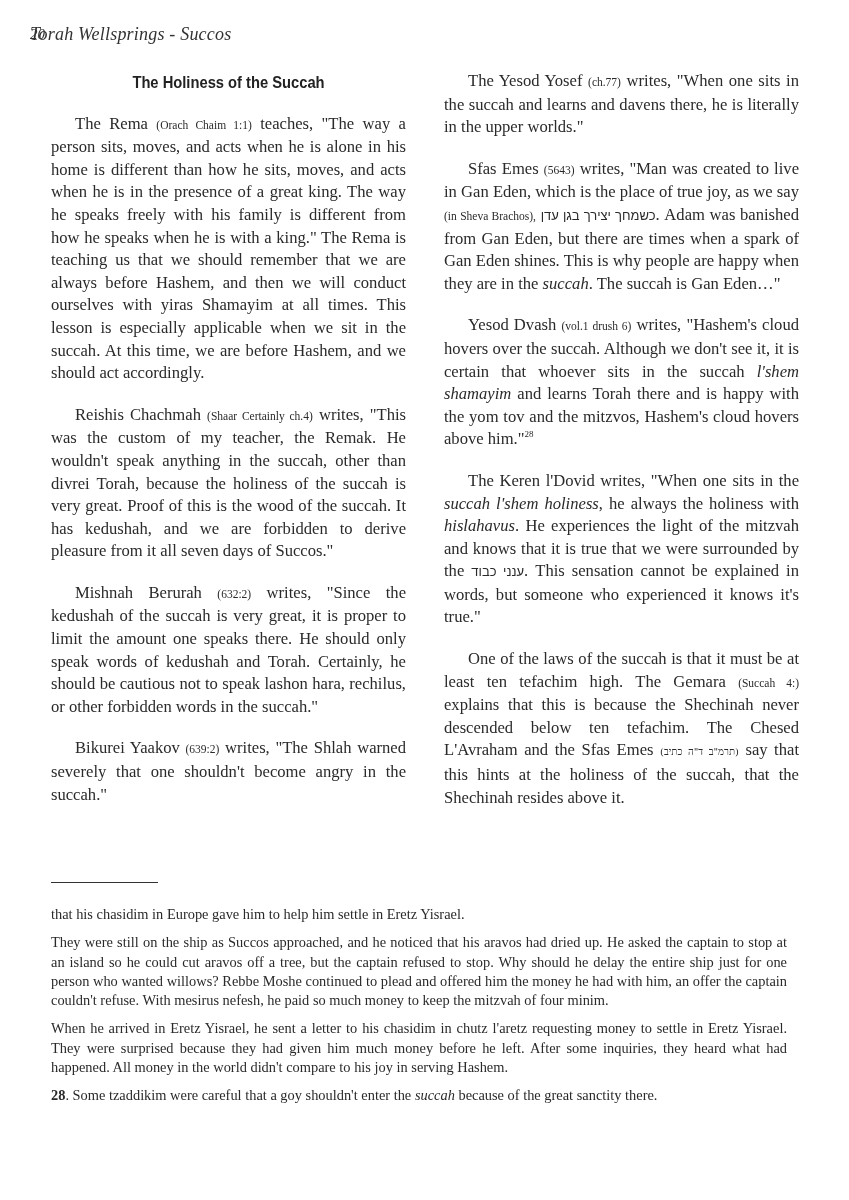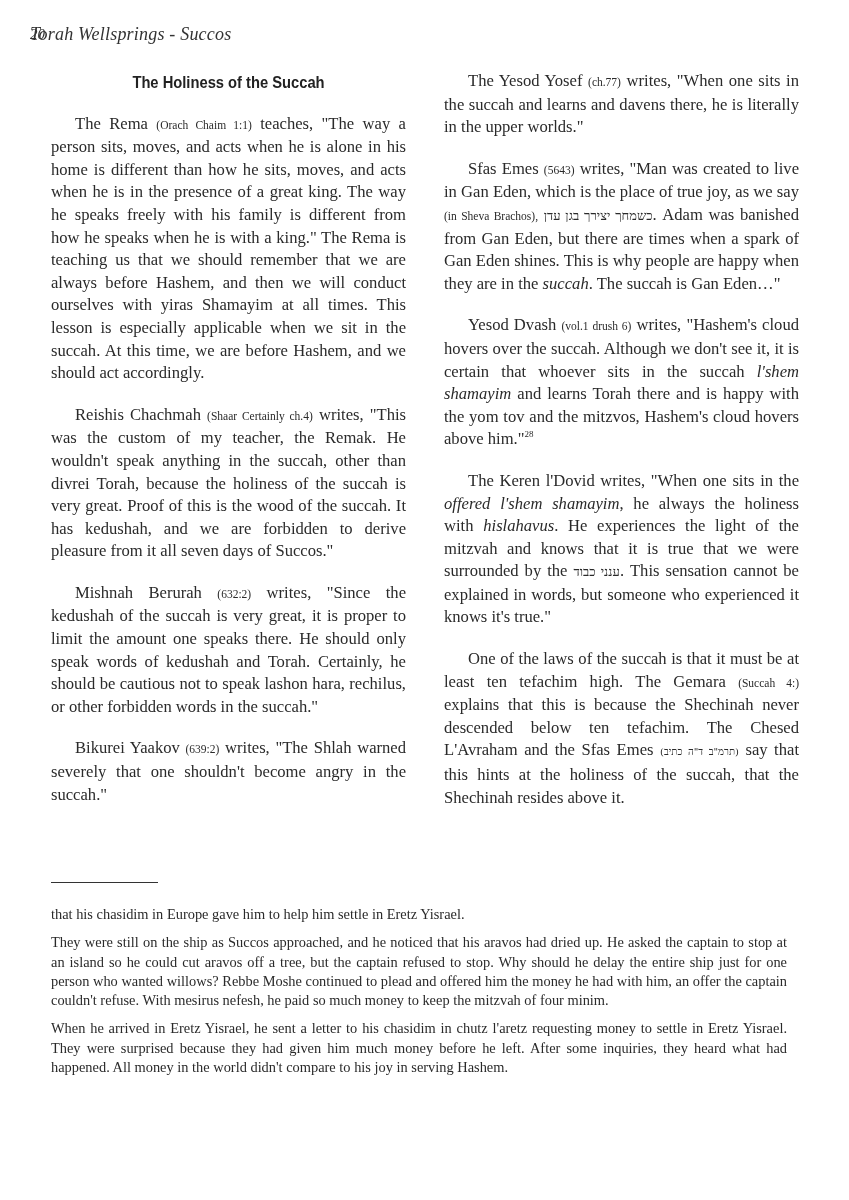--- a/index.html
+++ b/index.html
@@ -25,21 +25,21 @@
   }
   .col.left { left: 51px; }
   .col.right { left: 444px; }
   .section-title {
     font-family: "Liberation Sans", "DejaVu Sans", sans-serif;
     font-weight: bold; font-size: 16px; text-align: center;
     margin: 2px 0 18px 0; color: #222; transform: scaleX(0.92);
   }
   p.para { margin: 0 0 19px 0; text-indent: 24px; }
   .src { font-size: 11.5px; }
-  .heb { font-family: Liberation Serif, serif; font-size: 13px; }
+  .heb { font-family: Liberation Sans, sans-serif; font-size: 13px; }
   .heb-small { font-family: "DejaVu Serif", serif; font-size: 10px; }
   sup.fn { font-size: 9px; vertical-align: super; line-height: 0; }
   em { font-style: italic; }
   .rule {
     position: absolute; left: 51px; top: 882px; width: 107px; height: 0;
     border-top: 1.5px solid #333;
   }
   .footnotes {
     position: absolute; left: 51px; top: 905px; width: 747px;
     font-size: 14.4px; line-height: 19.3px; text-align: justify; color: #2a2a2a;
@@ -102,33 +102,38 @@
   <p class="para">
     <span>Yesod Dvash</span>
     <span class="src">(vol.1 drush 6)</span>
     <span>writes, "Hashem's cloud hovers over the succah. Although we don't see it, it is certain that whoever sits in the succah</span>
     <em>l'shem shamayim</em>
     <span>and learns Torah there and is happy with the yom tov and the mitzvos, Hashem's cloud hovers above him."</span><sup class="fn">28</sup>
   </p>
 
   <p class="para">
     <span>The Keren l'Dovid writes, "When one sits in the</span>
-    <em>offered l'shem shamayim</em><span>, he always the holiness with</span>
+    <em>succah l'shem holiness</em><span>, he always the holiness with</span>
     <em>hislahavus</em><span>. He experiences the light of the mitzvah and knows that it is true that we were surrounded by the</span>
     <span class="heb" dir="rtl">ענני כבוד</span><span>. This sensation cannot be explained in words, but someone who experienced it knows it's true."</span>
   </p>
 
   <p class="para">
     <span>One of the laws of the succah is that it must be at least ten tefachim high. The Gemara</span>
     <span class="src">(Succah 4:)</span>
     <span>explains that this is because the Shechinah never descended below ten tefachim. The Chesed L'Avraham and the Sfas Emes</span>
     <span class="heb-small" dir="rtl">(תרמ"ב ד"ה כתיב)</span>
     <span>say that this hints at the holiness of the succah, that the Shechinah resides above it.</span>
   </p>
 </div>
 
 <div class="rule"></div>
 
 <div class="footnotes">
   <p>that his chasidim in Europe gave him to help him settle in Eretz Yisrael.</p>
   <p>They were still on the ship as Succos approached, and he noticed that his aravos had dried up. He asked the captain to stop at an island so he could cut aravos off a tree, but the captain refused to stop. Why should he delay the entire ship just for one person who wanted willows? Rebbe Moshe continued to plead and offered him the money he had with him, an offer the captain couldn't refuse. With mesirus nefesh, he paid so much money to keep the mitzvah of four minim.</p>
   <p>When he arrived in Eretz Yisrael, he sent a letter to his chasidim in chutz l'aretz requesting money to settle in Eretz Yisrael. They were surprised because they had given him much money before he left. After some inquiries, they heard what had happened. All money in the world didn't compare to his joy in serving Hashem.</p>
+  <p>
+    <span class="fn-num">28</span><span>. Some tzaddikim were careful that a goy shouldn't enter the</span>
+    <em>succah</em>
+    <span>because of the great sanctity there.</span>
+  </p>
 </div>
 
 </body></html>

